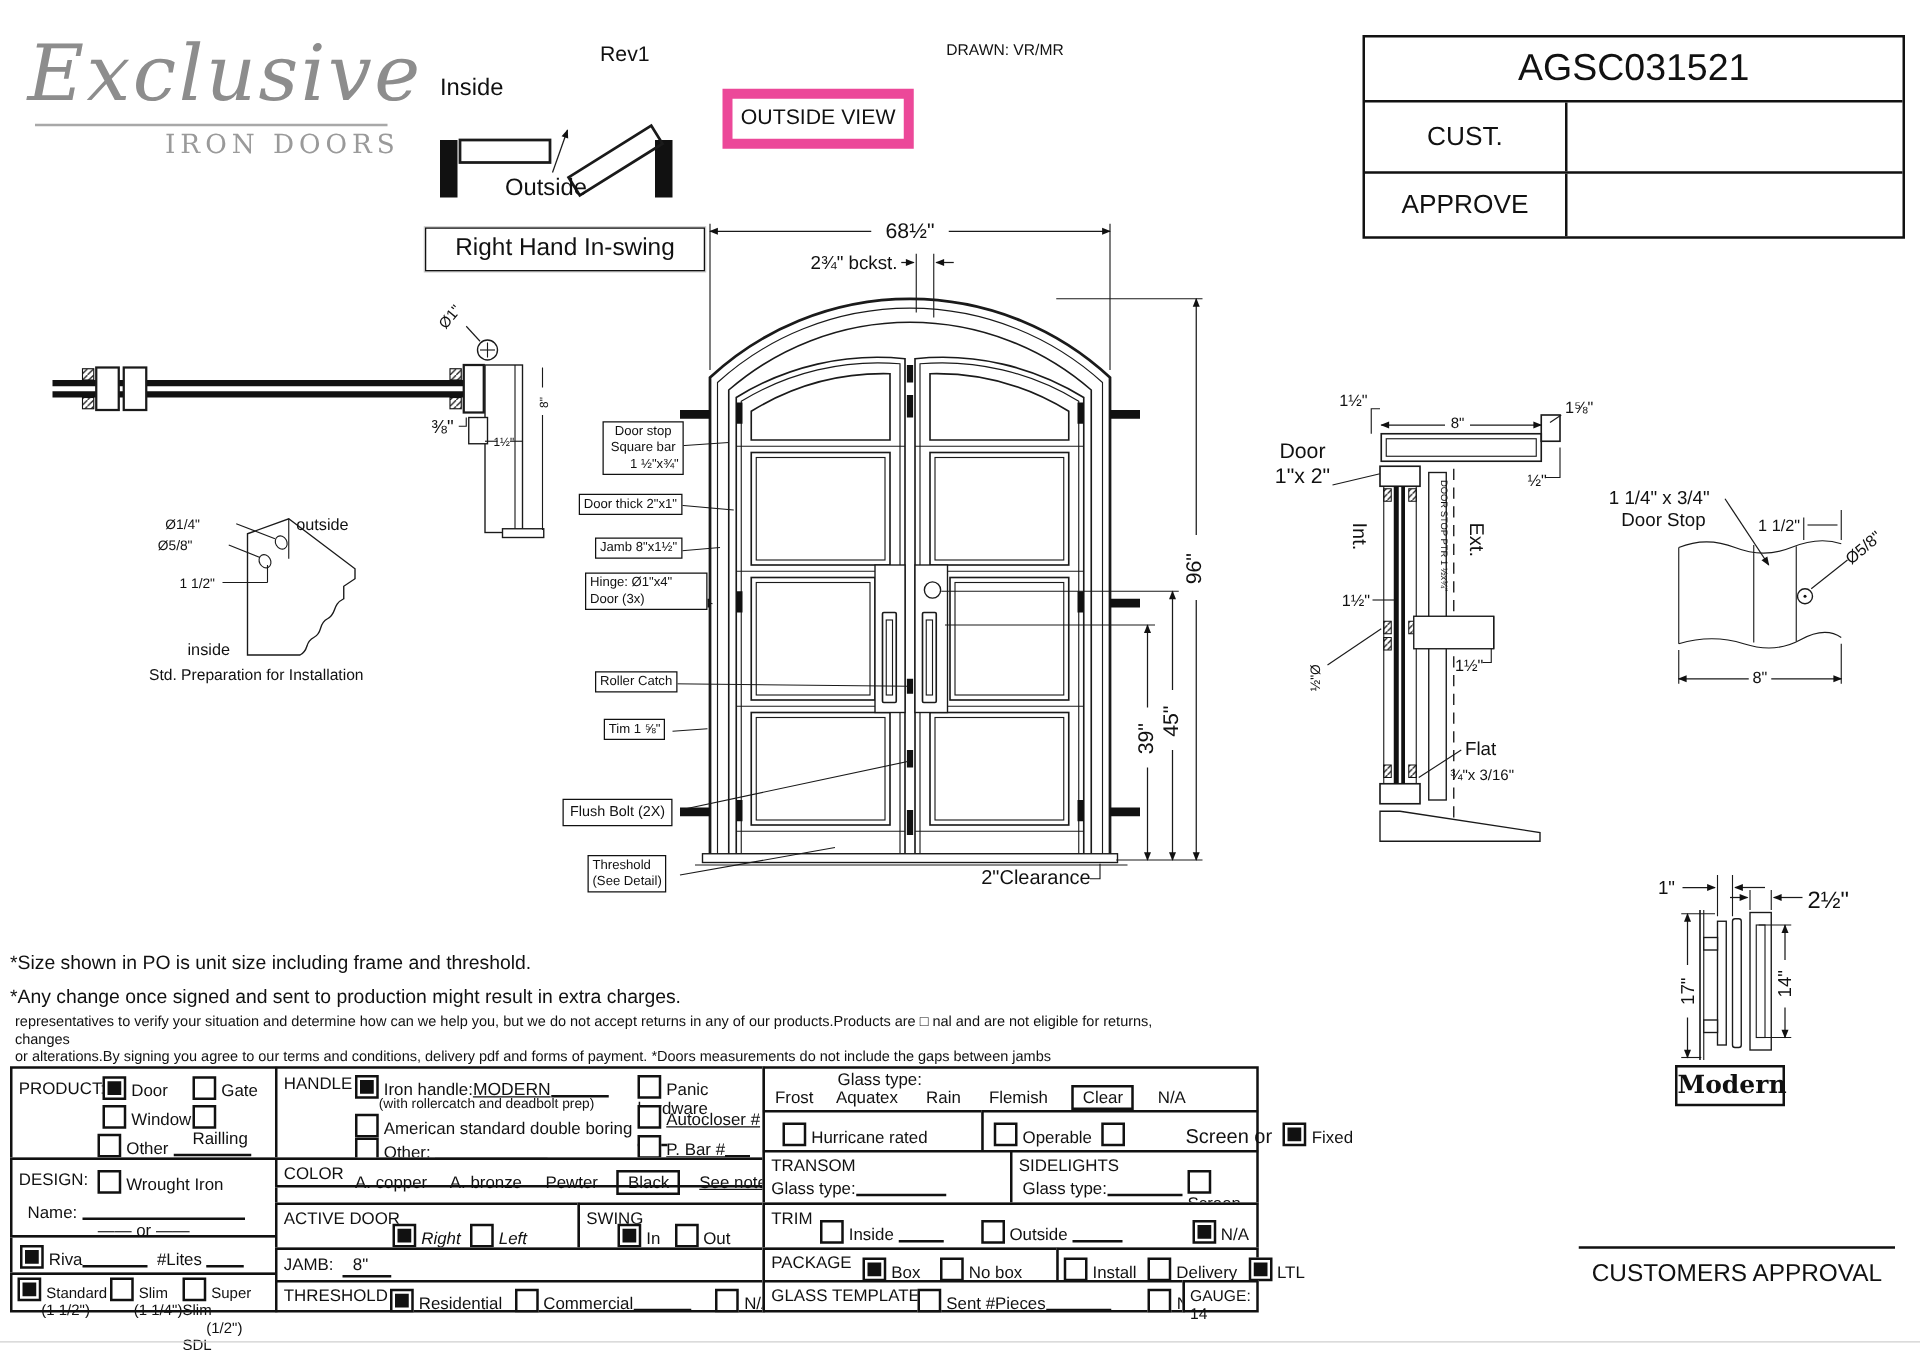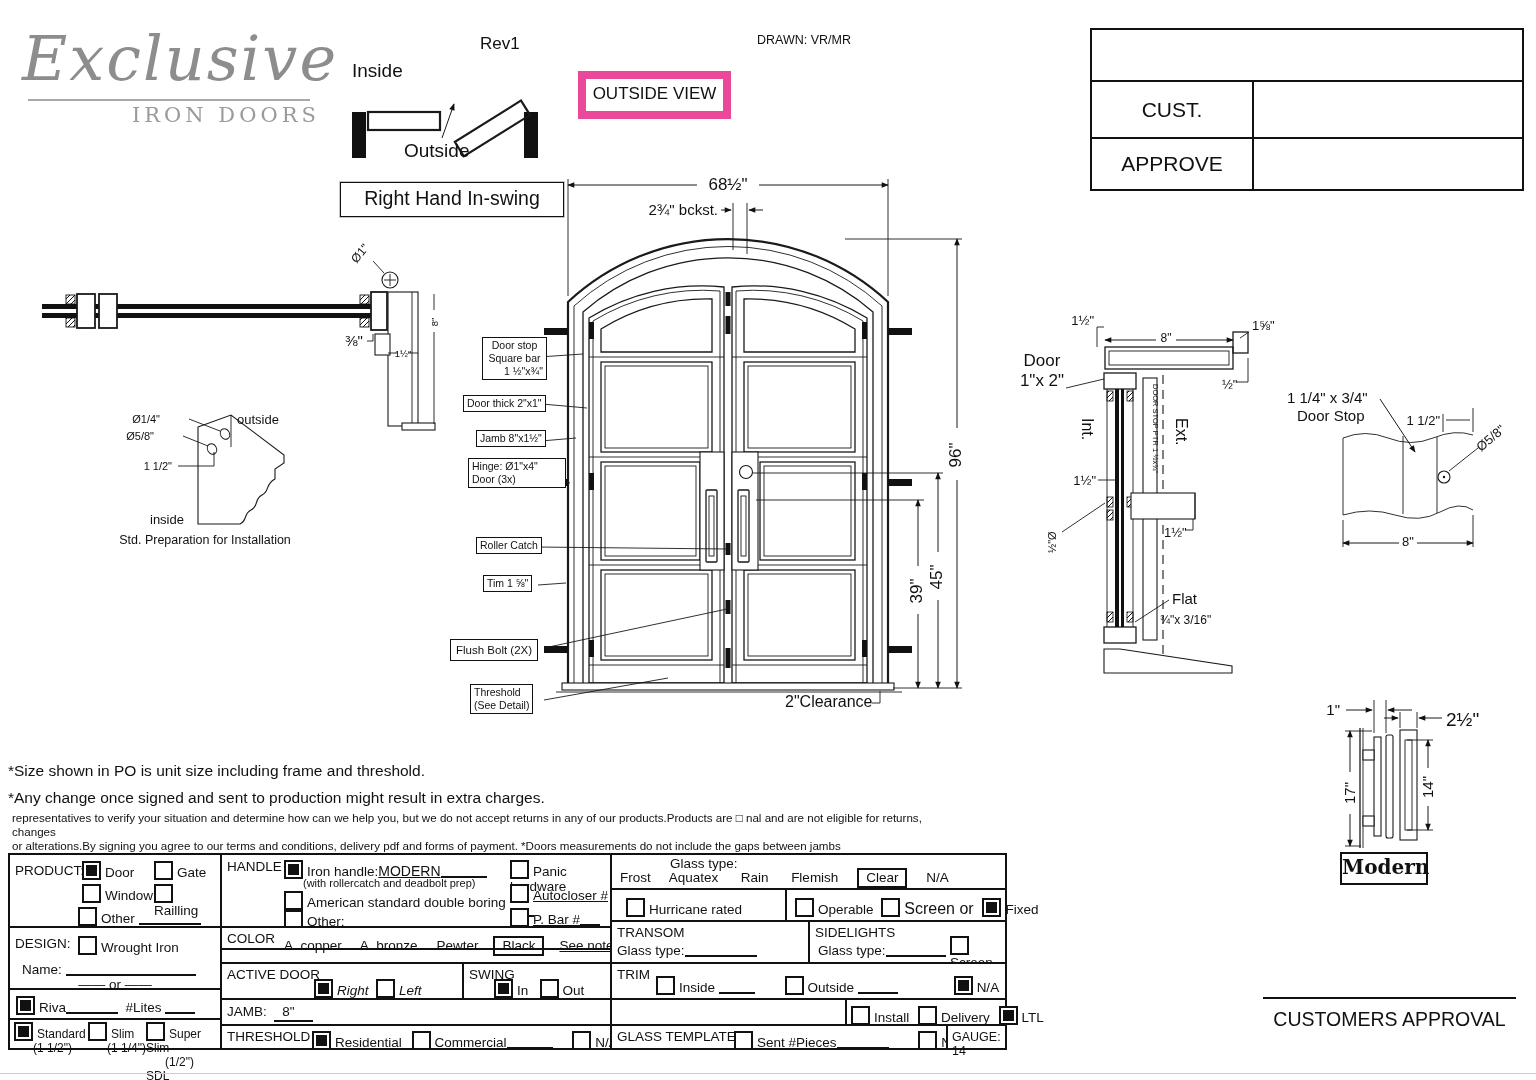--- a/index.html
+++ b/index.html
@@ -357,20 +357,21 @@
 
   <div class="abs rev" style="left:480px;top:34px;">Rev1</div>
   <div class="abs drawn" style="left:757px;top:33px;">DRAWN: VR/MR</div>
   <div class="abs io-lbl" style="left:352px;top:60px;">Inside</div>
   <div class="abs io-lbl" style="left:404px;top:140px;">Outside</div>
   <div class="abs ov-box" style="left:578px;top:71px;width:137px;height:32px;">OUTSIDE VIEW</div>
   <div class="abs rh-box" style="left:340px;top:182px;width:222px;height:33px;">Right Hand In-swing</div>
 
   <div class="abs po" style="left:1090px;top:28px;width:430px;">
     <div class="r" style="height:50px;">
+      <div class="v">AGSC031521</div>
     </div>
     <div class="r" style="height:55px;">
       <div class="l">CUST.</div>
       <div class="v"></div>
     </div>
     <div class="r" style="height:50px;">
       <div class="l">APPROVE</div>
       <div class="v"></div>
     </div>
   </div>
@@ -487,21 +488,21 @@
         <span>N/A</span>
       </div>
     </div>
 
     <div class="cell" style="left:602px;top:35px;width:177px;height:34px;">
       <div style="position:absolute;left:14px;top:8px;"><span class="cb"></span><span>Hurricane rated</span></div>
     </div>
     <div class="cell" style="left:777px;top:35px;width:222px;height:34px;">
       <div style="position:absolute;left:8px;top:8px;" class="row">
         <span class="cb"></span><span>Operable</span>
-        <span class="cb" style="margin-left:4px;"></span><span style="font-size:16px;">Screen or</span>
+        <span class="cb" style="margin-left:4px;"></span><span style="font-size:16px;margin-left:44px;">Screen or</span>
         <span class="cb ck" style="margin-left:5px;"></span><span>Fixed</span>
       </div>
     </div>
 
     <div class="cell" style="left:602px;top:67px;width:200px;height:44px;">
       <div style="position:absolute;left:5px;top:3px;">TRANSOM</div>
       <div style="position:absolute;left:5px;top:21px;"><span>Glass type:</span><span class="bl" style="width:72px;"></span></div>
     </div>
     <div class="cell" style="left:800px;top:67px;width:199px;height:44px;">
       <div style="position:absolute;left:5px;top:3px;">SIDELIGHTS</div>
@@ -511,20 +512,27 @@
 
     <div class="cell" style="left:602px;top:109px;width:397px;height:38px;">
       <div style="position:absolute;left:5px;top:3px;">TRIM</div>
       <div style="position:absolute;left:44px;top:12px;" class="row">
         <span class="cb"></span><span>Inside</span> <span class="bl" style="width:36px;"></span>
         <span class="cb" style="margin-left:26px;"></span><span>Outside</span> <span class="bl" style="width:40px;"></span>
         <span class="cb ck" style="margin-left:52px;"></span><span>N/A</span>
       </div>
     </div>
 
+    <div class="cell" style="left:602px;top:145px;width:237px;height:28px;">
+      <div style="position:absolute;left:5px;top:2px;">PACKAGE</div>
+      <div style="position:absolute;left:78px;top:6px;" class="row">
+        <span class="cb ck"></span><span>Box</span>
+        <span class="cb" style="margin-left:12px;"></span><span>No box</span>
+      </div>
+    </div>
     <div class="cell" style="left:837px;top:145px;width:162px;height:28px;">
       <div style="position:absolute;left:4px;top:6px;" class="row">
         <span class="cb"></span><span>Install</span>
         <span class="cb" style="margin-left:5px;"></span><span>Delivery</span>
         <span class="cb ck" style="margin-left:5px;"></span><span>LTL</span>
       </div>
     </div>
 
     <div class="cell" style="left:602px;top:171px;width:338px;height:26px;">
       <div style="position:absolute;left:5px;top:3px;">GLASS TEMPLATE</div>

